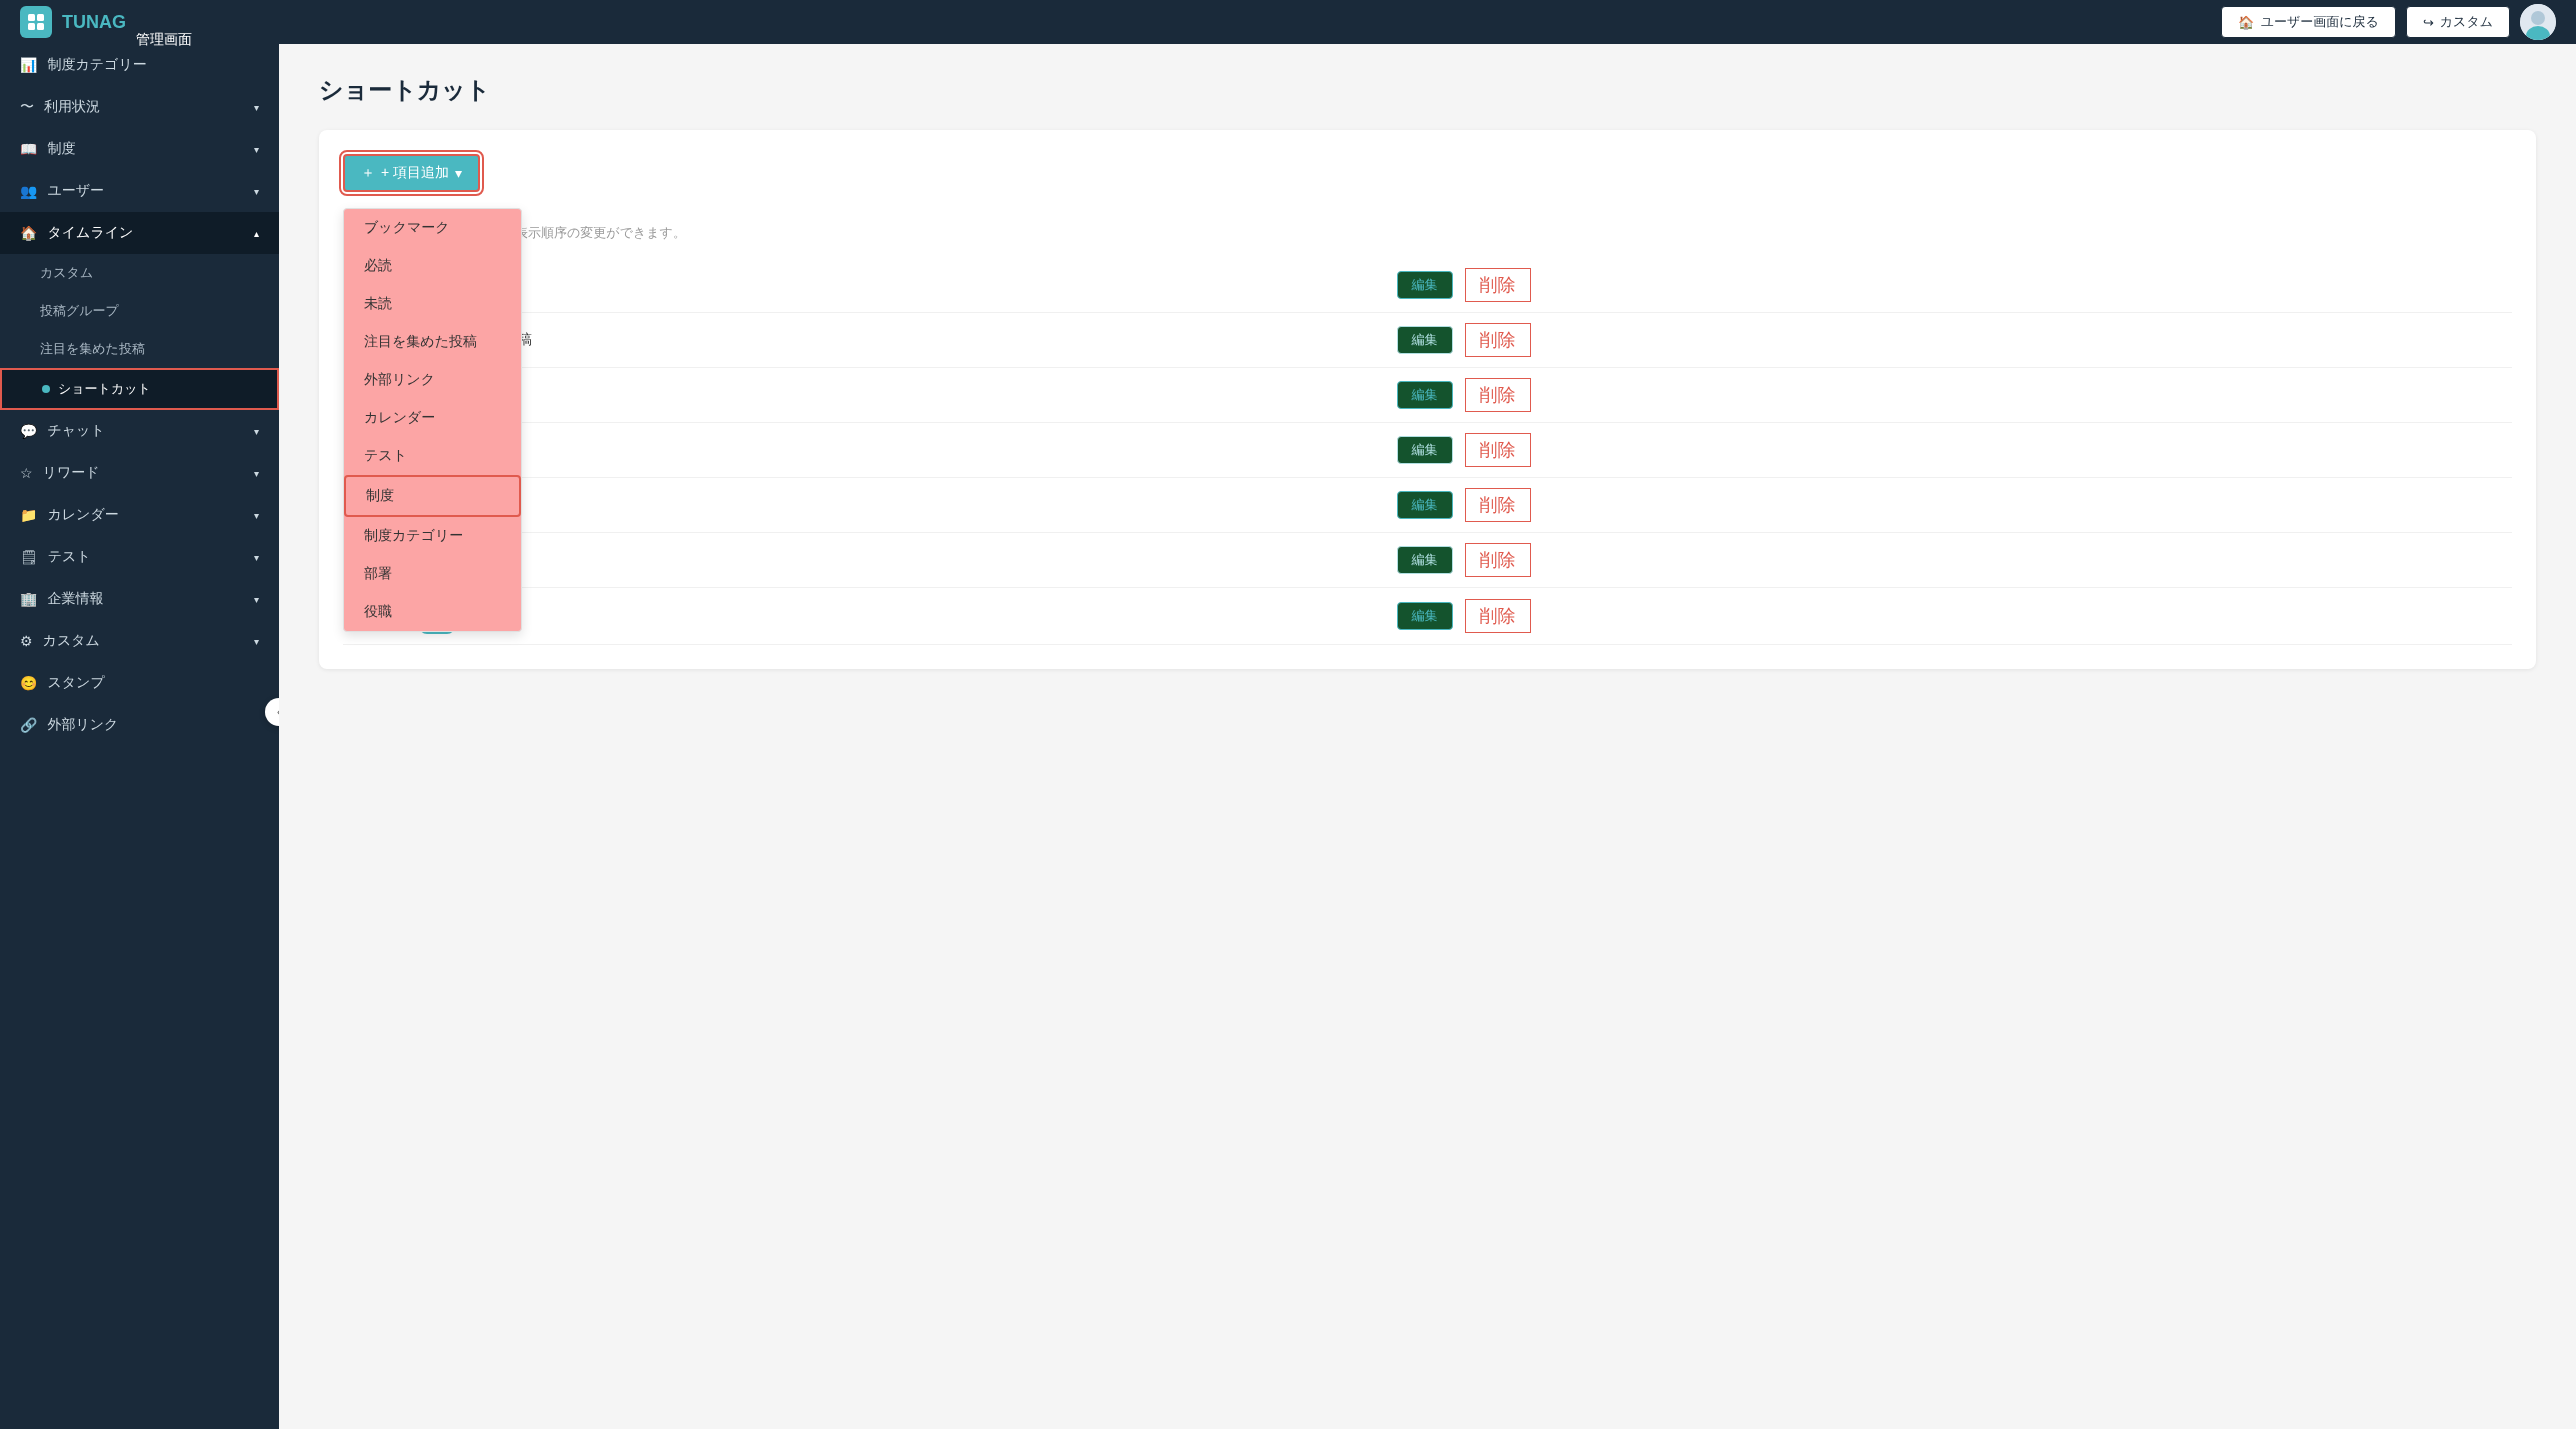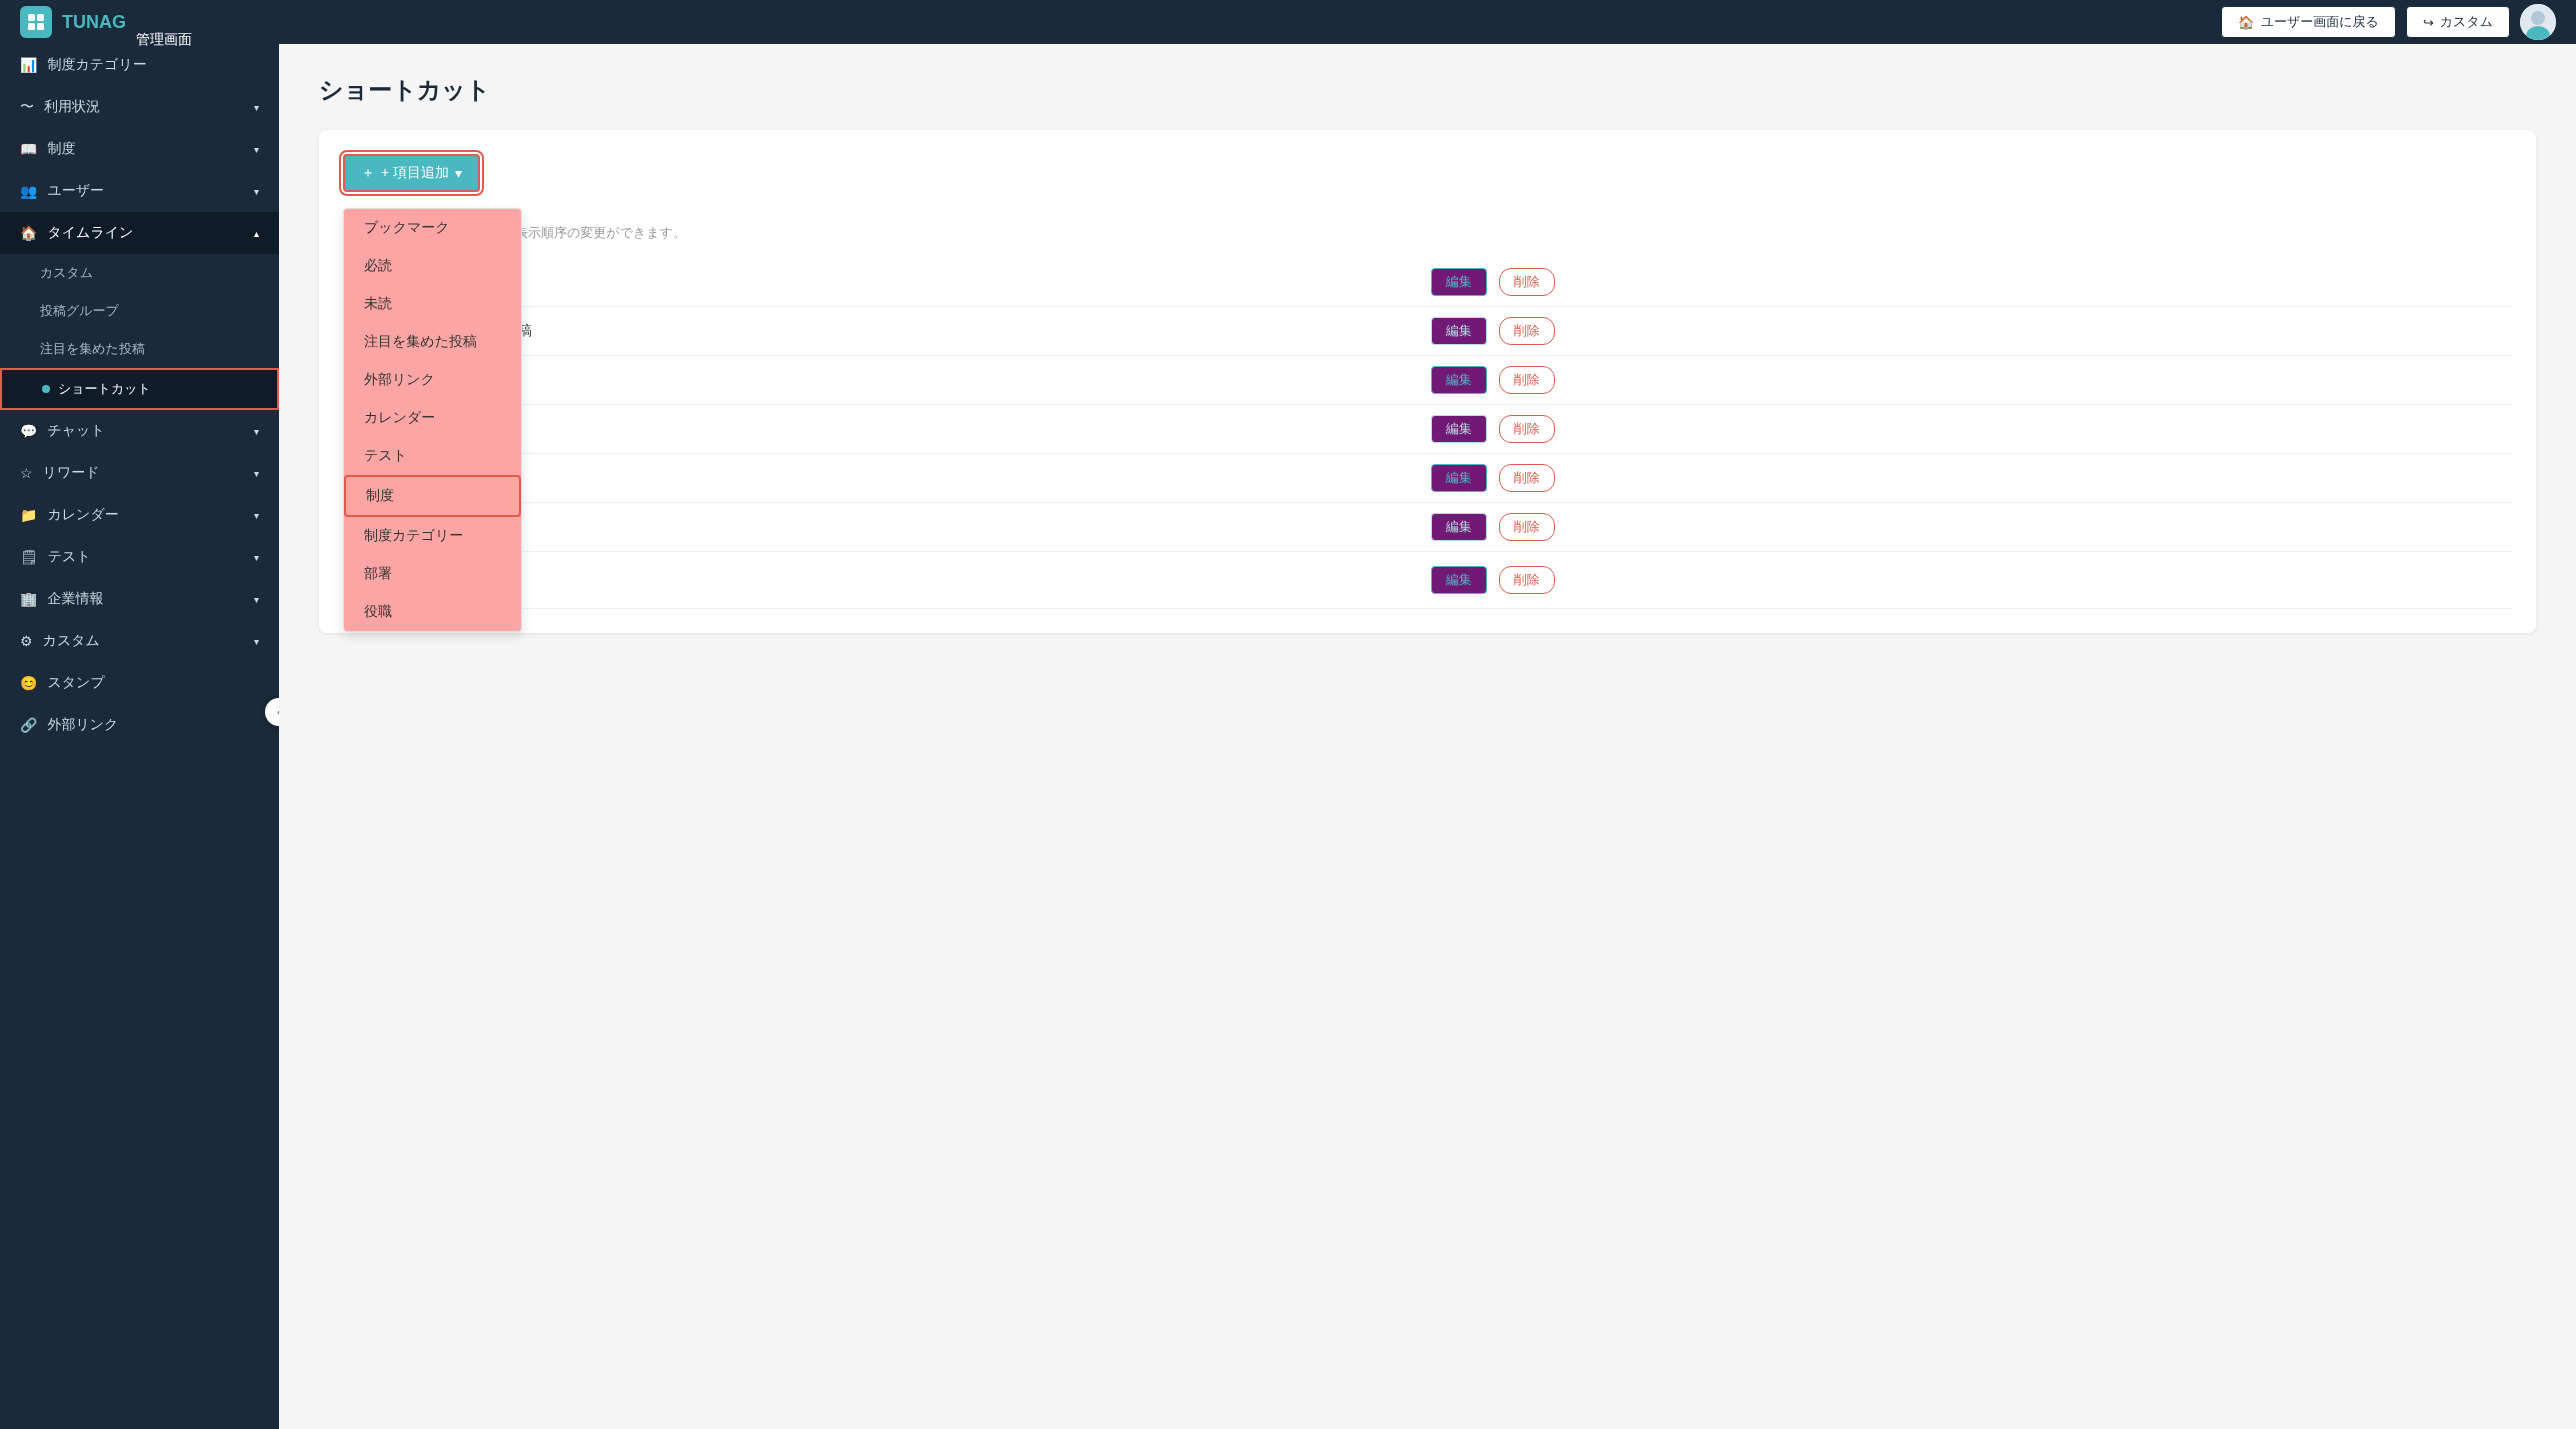--- a/index.html
+++ b/index.html
@@ -239,38 +239,38 @@
       background: #4ab8c1;
       display: flex;
       align-items: center;
       justify-content: center;
       color: white;
       font-size: 16px;
     }
     .btn-edit {
       border: 1.5px solid #4ab8c1;
       color: #4ab8c1;
-      background: #701a75;
+      background: #14532d;
       border-radius: 4px;
       padding: 4px 14px;
       font-size: 13px;
       cursor: pointer;
       margin-right: 6px;
     }
     .btn-edit.disabled {
       border-color: #b0dfe2;
       color: #b0dfe2;
     }
     .btn-delete {
       border: 1.5px solid #e05a4e;
       color: #e05a4e;
       background: white;
-      border-radius: 12px;
+      border-radius: 0;
       padding: 4px 14px;
-      font-size: 13px;
+      font-size: 18px;
       cursor: pointer;
     }
     .btn-actions {
       display: flex;
       align-items: center;
       gap: 6px;
     }
     .drag-handle {
       color: #ccc;
       cursor: grab;

